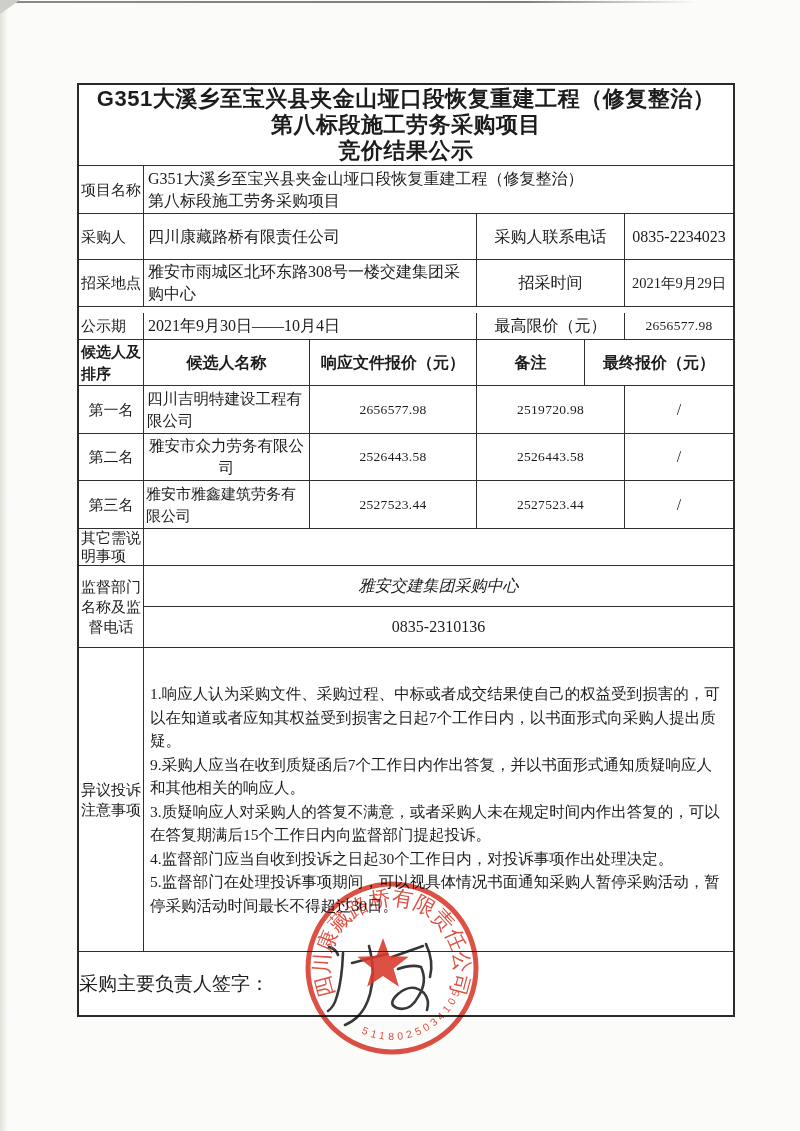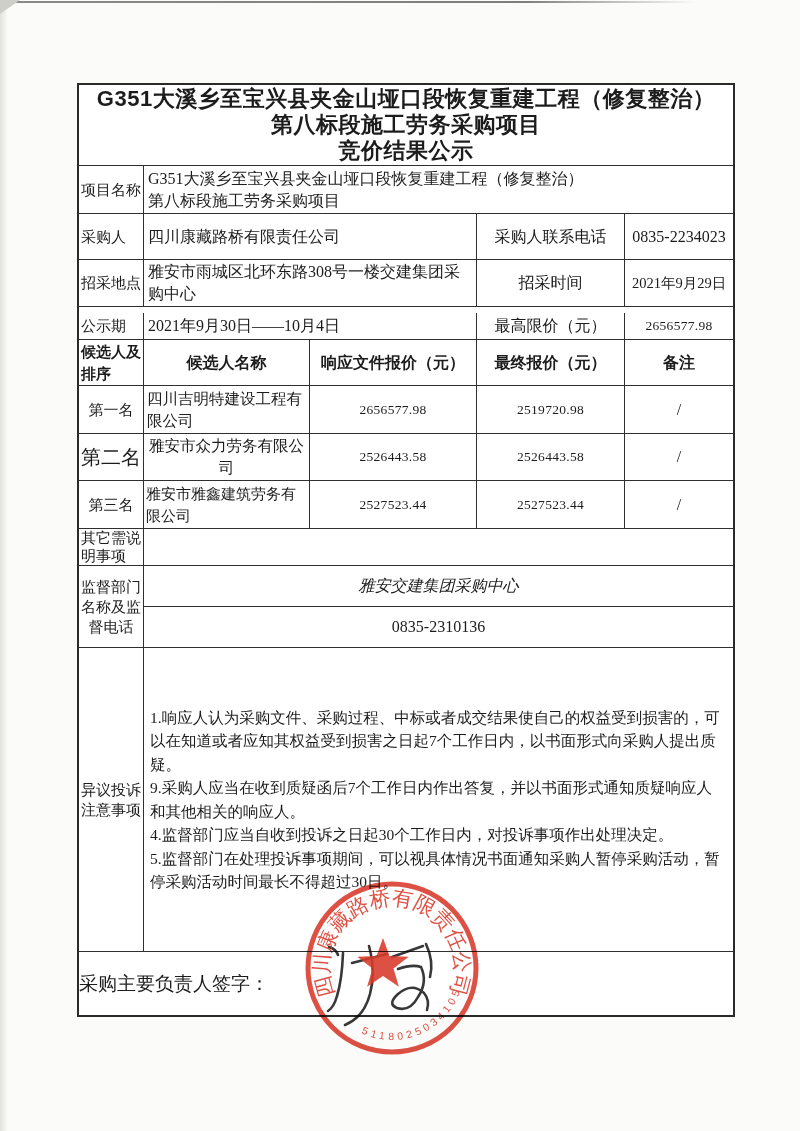--- a/index.html
+++ b/index.html
@@ -113,34 +113,34 @@
     <div class="cell w-label left">公示期</div>
     <div class="cell w-value-mid left">2021年9月30日——10月4日</div>
     <div class="cell w-final center">最高限价（元）</div>
     <div class="cell w-remark center price">2656577.98</div>
   </div>
 
   <div class="row r-cand-header">
     <div class="cell w-label left">候选人及排序</div>
     <div class="cell w-name center">候选人名称</div>
     <div class="cell w-doc center">响应文件报价（元）</div>
+    <div class="cell w-remark center">备注</div>
     <div class="cell w-final center">最终报价（元）</div>
-    <div class="cell w-remark center">备注</div>
   </div>
 
   <div class="row r-cand1">
     <div class="cell w-label center" style="font-size:15px">第一名</div>
     <div class="cell w-name left" style="font-size:15.5px;padding-left:3px">四川吉明特建设工程有限公司</div>
     <div class="cell w-doc center price">2656577.98</div>
     <div class="cell w-final center price">2519720.98</div>
     <div class="cell w-remark center">/</div>
   </div>
 
   <div class="row r-cand2">
-    <div class="cell w-label center" style="font-size:20px">第二名</div>
+    <div class="cell w-label center" style="font-size:15px">第二名</div>
     <div class="cell w-name center" style="font-size:15.5px">雅安市众力劳务有限公司</div>
     <div class="cell w-doc center price">2526443.58</div>
     <div class="cell w-final center price">2526443.58</div>
     <div class="cell w-remark center">/</div>
   </div>
 
   <div class="row r-cand3">
     <div class="cell w-label center" style="font-size:15px">第三名</div>
     <div class="cell w-name left" style="font-size:15px;padding-left:2px">雅安市雅鑫建筑劳务有限公司</div>
     <div class="cell w-doc center price">2527523.44</div>
@@ -159,20 +159,21 @@
       <div class="superv-sub">雅安交建集团采购中心</div>
       <div class="superv-sub">0835-2310136</div>
     </div>
   </div>
 
   <div class="row r-objection">
     <div class="cell w-label left" style="line-height:20px">异议投诉注意事项</div>
     <div class="cell w-value-wide left objection-text">
       <div>1.响应人认为采购文件、采购过程、中标或者成交结果使自己的权益受到损害的，可以在知道或者应知其权益受到损害之日起7个工作日内，以书面形式向采购人提出质疑。</div>
       <div>9.采购人应当在收到质疑函后7个工作日内作出答复，并以书面形式通知质疑响应人和其他相关的响应人。</div>
+      <div>3.质疑响应人对采购人的答复不满意，或者采购人未在规定时间内作出答复的，可以在答复期满后15个工作日内向监督部门提起投诉。</div>
       <div>4.监督部门应当自收到投诉之日起30个工作日内，对投诉事项作出处理决定。</div>
       <div>5.监督部门在处理投诉事项期间，可以视具体情况书面通知采购人暂停采购活动，暂停采购活动时间最长不得超过30日。</div>
     </div>
   </div>
 
   <div class="row r-sign">
     <div class="cell sign-cell left">
       <div class="sign-label">采购主要负责人签字：</div>
     </div>
   </div>

